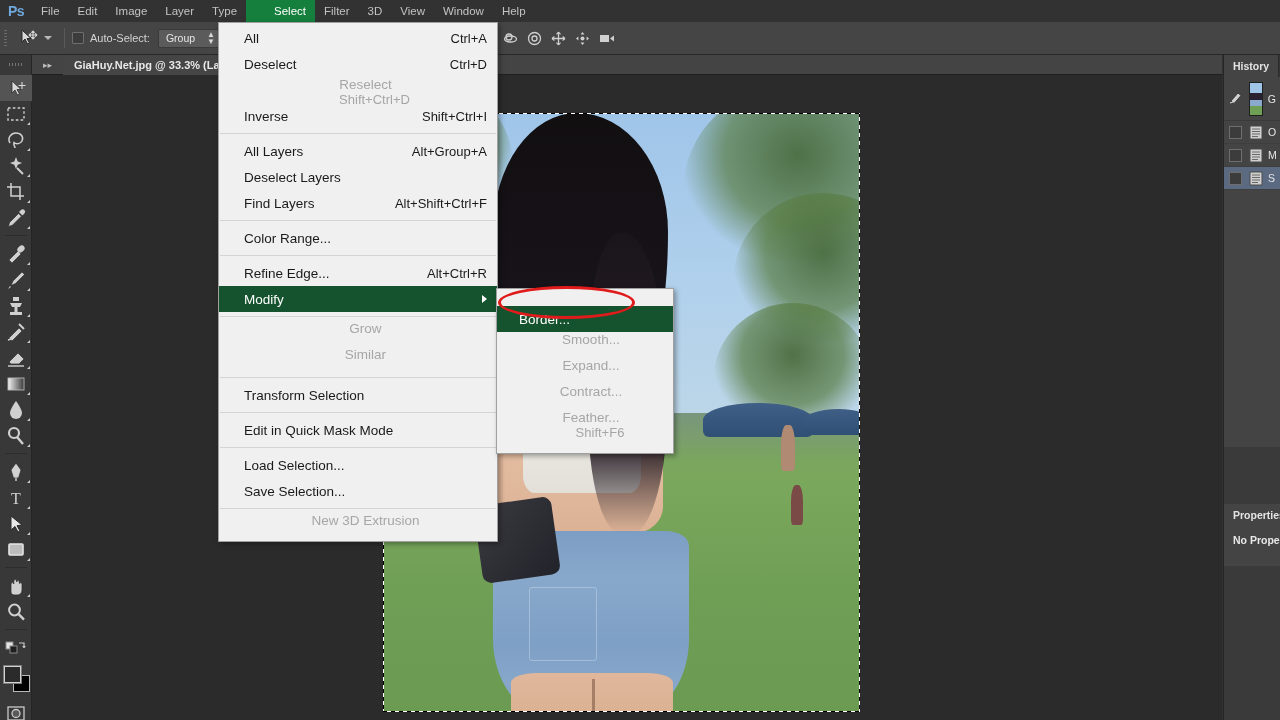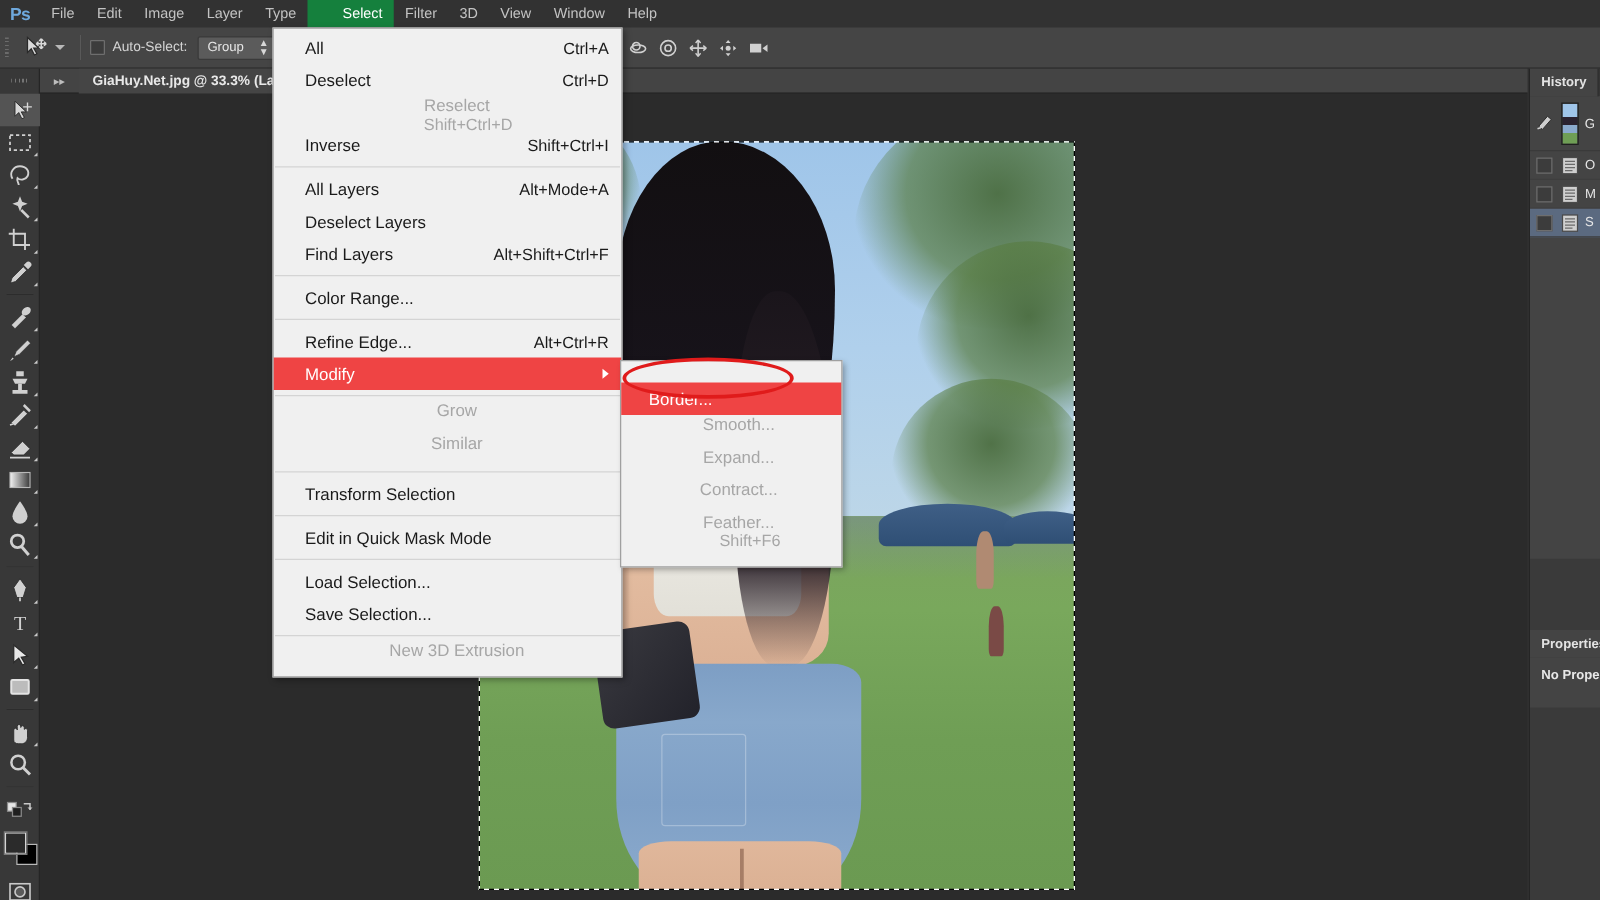--- a/index.html
+++ b/index.html
@@ -272,21 +272,21 @@
     box-shadow: 2px 2px 5px rgba(0,0,0,.35);
     padding: 2px 0;
     z-index: 50;
   }
   .mrow {
     position: relative; height: 26px; display: flex; align-items: center;
     padding: 0 10px 0 25px; font-size: 13.5px; color: #1a1a1a;
     white-space: nowrap; cursor: default;
   }
   .mrow.disabled { color: #a6a6a6; flex-direction: column; }
-  .mrow.hl { background: #ef4444; color: #ffffff; }
+  .mrow.hl { background: #14532d; color: #ffffff; }
   .mrow .lbl { flex: 1; }
   .mrow .sc { font-size: 13px; color: #1a1a1a; padding-left: 18px; }
   .mrow.disabled .sc { color: #a6a6a6; }
   .mrow .submark {
     width: 0; height: 0; margin-left: 6px;
     border-top: 4px solid transparent; border-bottom: 4px solid transparent;
     border-left: 5px solid currentColor;
   }
   .msep { height: 1px; background: #d4d4d4; margin: 4px 1px; }
 
@@ -715,21 +715,21 @@
           <span class="lbl">Reselect</span>
           <span class="sc">Shift+Ctrl+D</span>
         </div>
         <div class="mrow">
           <span class="lbl">Inverse</span>
           <span class="sc">Shift+Ctrl+I</span>
         </div>
         <div class="msep"></div>
         <div class="mrow">
           <span class="lbl">All Layers</span>
-          <span class="sc">Alt+Mode+A</span>
+          <span class="sc">Alt+Group+A</span>
         </div>
         <div class="mrow">
           <span class="lbl">Deselect Layers</span>
         </div>
         <div class="mrow">
           <span class="lbl">Find Layers</span>
           <span class="sc">Alt+Shift+Ctrl+F</span>
         </div>
         <div class="msep"></div>
         <div class="mrow">

